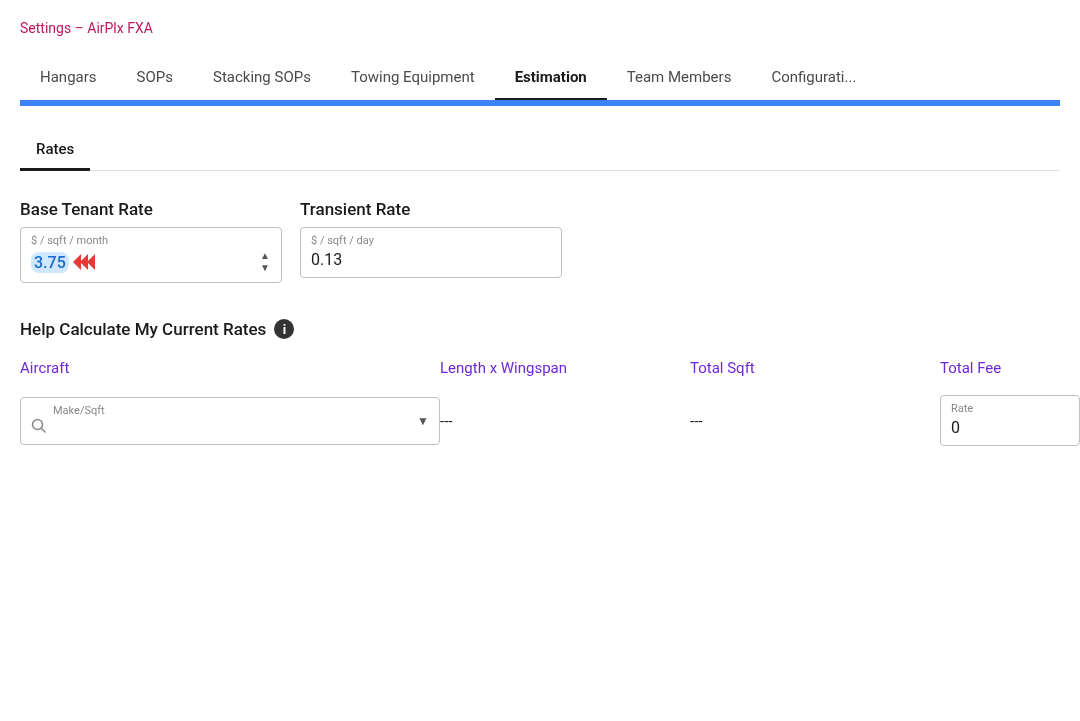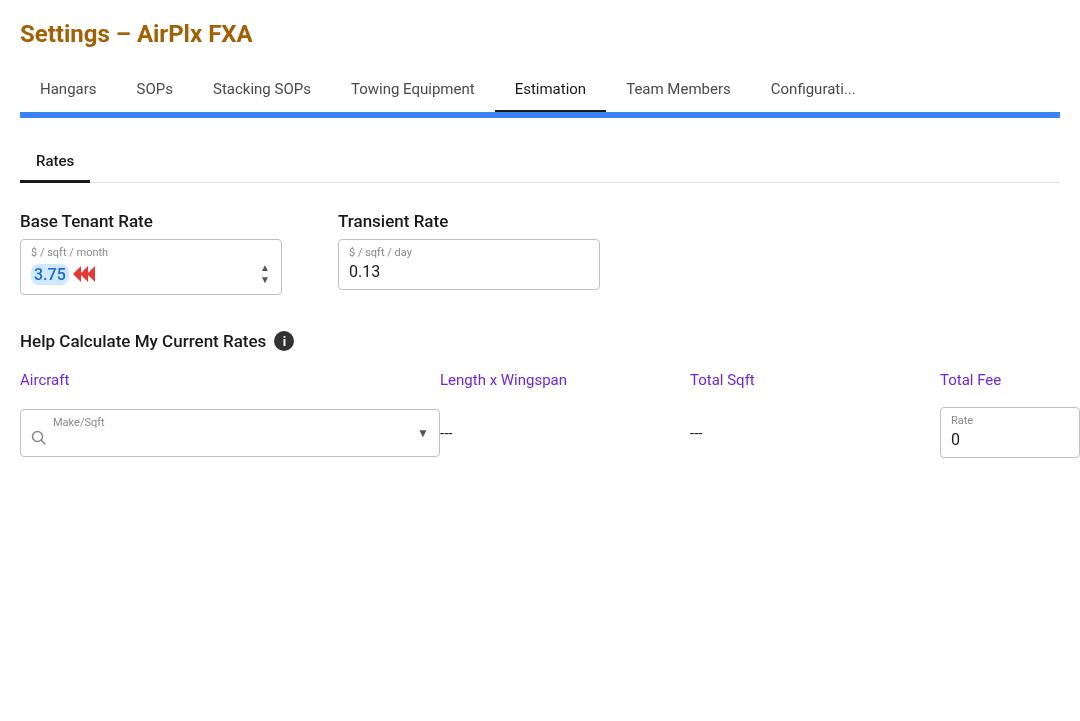--- a/index.html
+++ b/index.html
@@ -15,23 +15,23 @@
       width: 1080px;
       min-height: 721px;
       overflow-x: hidden;
     }
 
     .page-header {
       padding: 20px 20px 0 20px;
     }
 
     .page-title {
-      font-size: 24px;
-      font-weight: 700;
-      color: #a16207;
+      font-size: 14px;
+      font-weight: 400;
+      color: #be185d;
       margin-bottom: 20px;
     }
 
     .nav-tabs {
       display: flex;
       border-bottom: 6px solid #3b82f6;
       gap: 0;
       overflow-x: auto;
     }
 
@@ -42,21 +42,21 @@
       cursor: pointer;
       white-space: nowrap;
       border-bottom: 3px solid transparent;
       margin-bottom: -1px;
       text-decoration: none;
     }
 
     .nav-tab.active {
       color: #1a1a1a;
       border-bottom: 3px solid #1a1a1a;
-      font-weight: 400;
+      font-weight: 700;
     }
 
     .content-area {
       padding: 24px 20px;
     }
 
     .sub-tabs {
       display: flex;
       border-bottom: 1px solid #e0e0e0;
       margin-bottom: 28px;
@@ -73,21 +73,21 @@
     }
 
     .sub-tab.active {
       color: #1a1a1a;
       border-bottom: 3px solid #1a1a1a;
       font-weight: 500;
     }
 
     .rates-section {
       display: flex;
-      gap: 56px;
+      gap: 18px;
       margin-bottom: 36px;
     }
 
     .rate-group {
       display: flex;
       flex-direction: column;
     }
 
     .rate-label {
       font-size: 17px;

